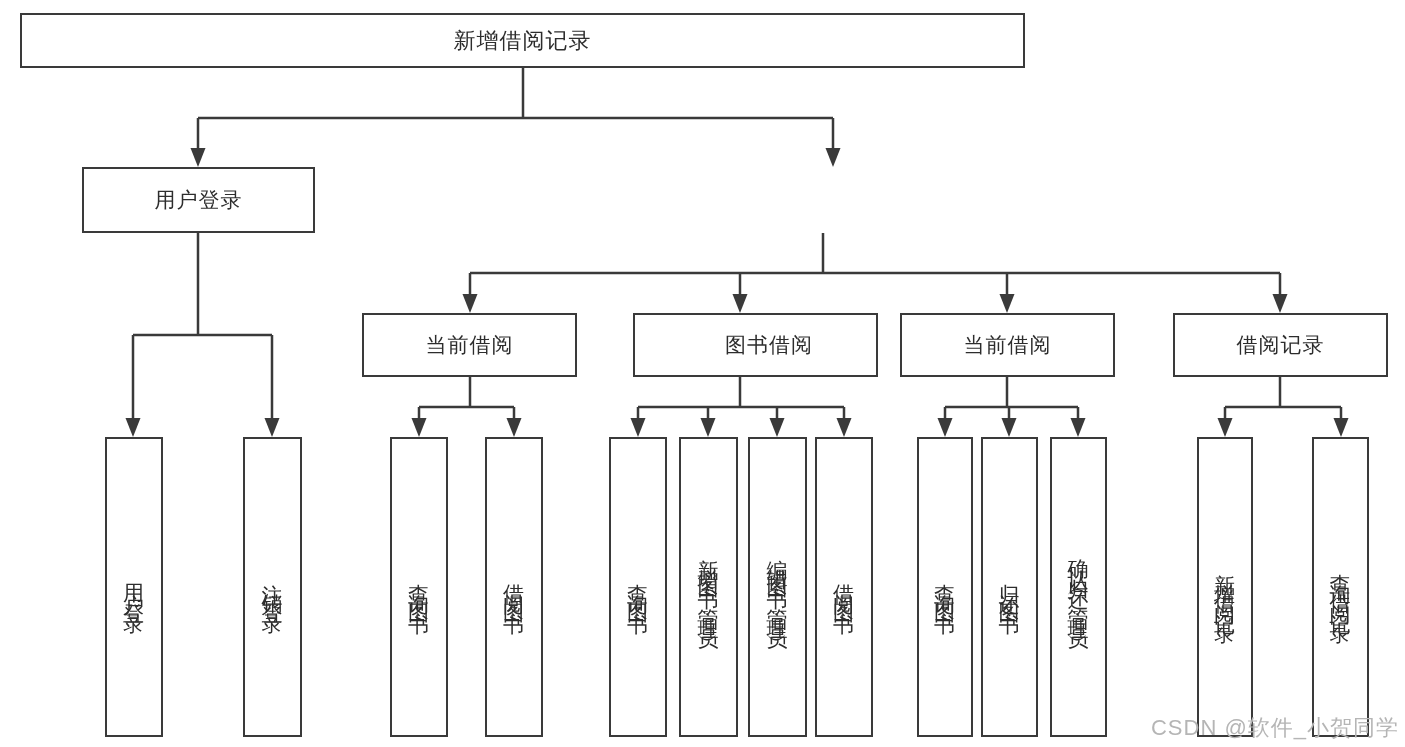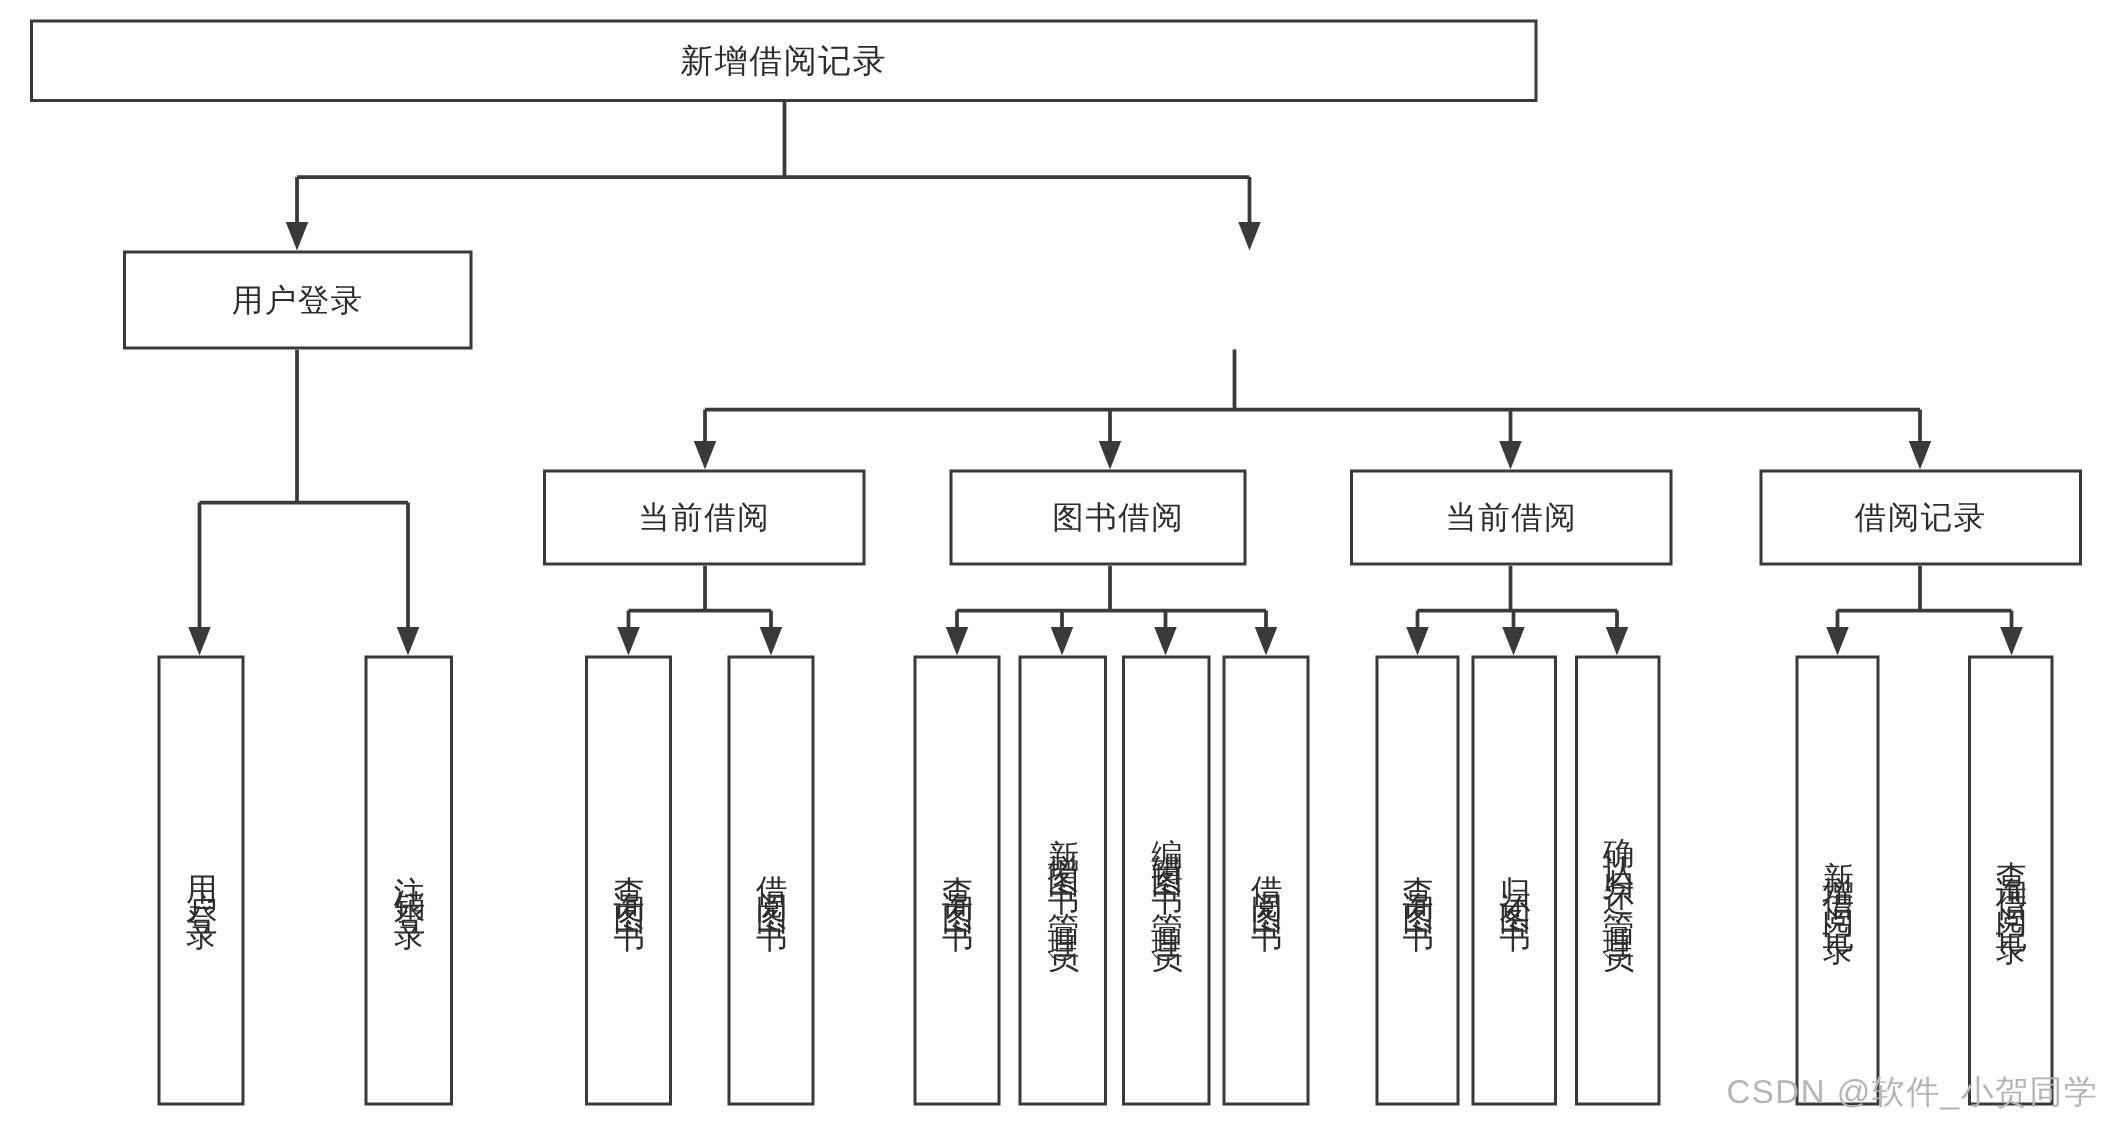--- a/index.html
+++ b/index.html
@@ -119,21 +119,21 @@
       <polygon points="1217.5,418 1232.5,418 1225,437"></polygon>
       <polygon points="1333.5,418 1348.5,418 1341,437"></polygon>
     </g>
   </svg>
 
   <div class="node node-h node-title" style="left:20px; top:13px; width:1005px; height:55px;">新增借阅记录</div>
 
   <div class="node node-h" style="left:82px; top:167px; width:233px; height:66px;">用户登录</div>
 
   <div class="node node-h" style="left:362px; top:313px; width:215px; height:64px;">当前借阅</div>
-  <div class="node node-h" style="left:633px; top:313px; width:198px; height:64px;padding-left:27px;">图书借阅</div>
+  <div class="node node-h" style="left:633px; top:313px; width:245px; height:64px;padding-left:27px;">图书借阅</div>
   <div class="node node-h" style="left:1173px; top:313px; width:215px; height:64px;">借阅记录</div>
   <div class="node node-h" style="left:900px; top:313px; width:215px; height:64px;">当前借阅</div>
 
   <div class="node node-v" style="left:105px; top:437px; width:58px; height:300px;">用户登录</div>
   <div class="node node-v" style="left:243px; top:437px; width:59px; height:300px;">注销登录</div>
 
   <div class="node node-v" style="left:390px; top:437px; width:58px; height:300px;">查询图书</div>
   <div class="node node-v" style="left:485px; top:437px; width:58px; height:300px;">借阅图书</div>
 
   <div class="node node-v" style="left:609px; top:437px; width:58px; height:300px;">查询图书</div>

